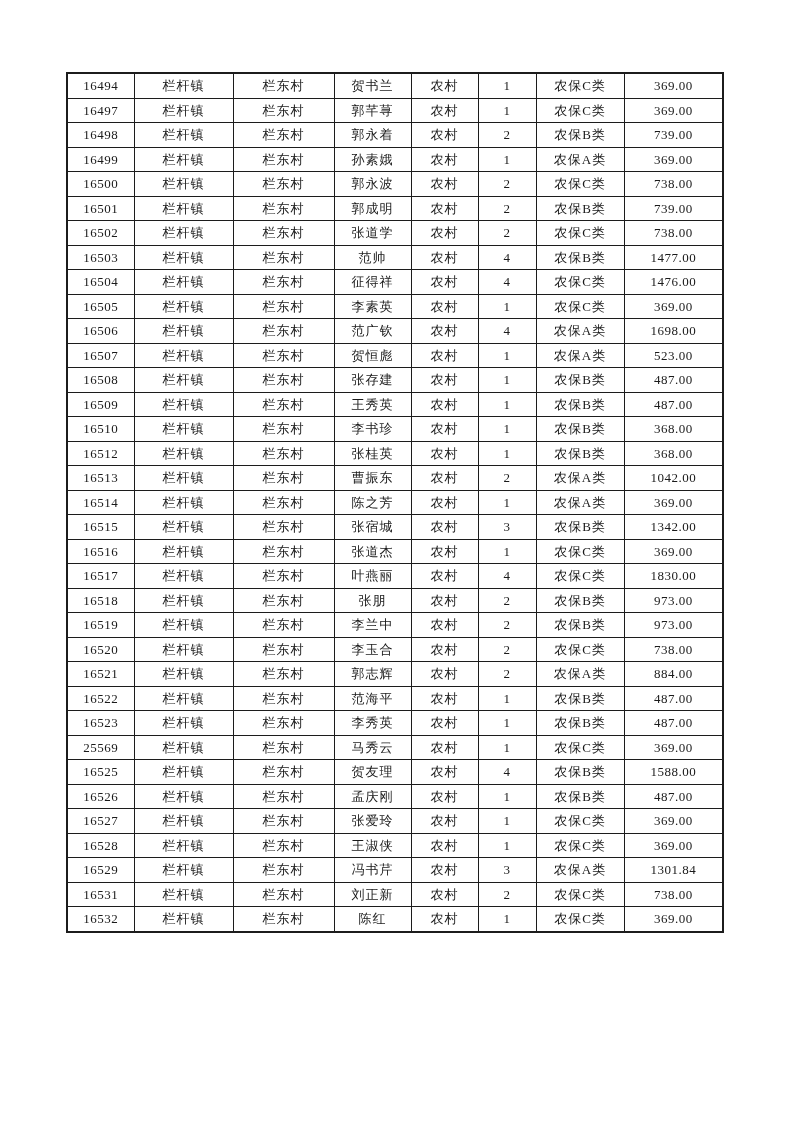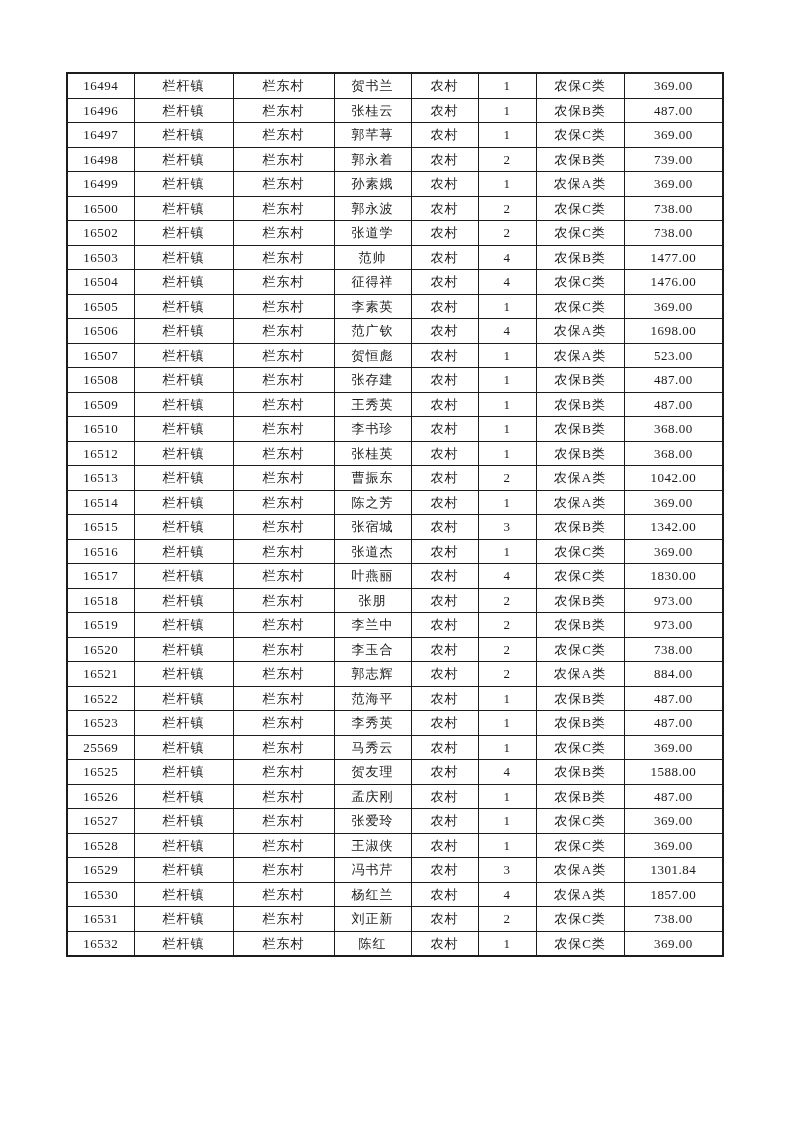--- a/index.html
+++ b/index.html
@@ -73,348 +73,338 @@
           <td class="num">16494</td>
           <td class="cjk">栏杆镇</td>
           <td class="cjk">栏东村</td>
           <td class="cjk">贺书兰</td>
           <td class="cjk">农村</td>
           <td class="num">1</td>
           <td class="cjk">农保C类</td>
           <td class="num">369.00</td>
         </tr>
         <tr>
-          <td class="num">16496</td>
-          <td class="cjk">栏杆镇</td>
-          <td class="cjk">栏东村</td>
-          <td class="cjk">张桂云</td>
+          <td class="num">16497</td>
+          <td class="cjk">栏杆镇</td>
+          <td class="cjk">栏东村</td>
+          <td class="cjk">郭芊荨</td>
+          <td class="cjk">农村</td>
+          <td class="num">1</td>
+          <td class="cjk">农保C类</td>
+          <td class="num">369.00</td>
+        </tr>
+        <tr>
+          <td class="num">16498</td>
+          <td class="cjk">栏杆镇</td>
+          <td class="cjk">栏东村</td>
+          <td class="cjk">郭永着</td>
+          <td class="cjk">农村</td>
+          <td class="num">2</td>
+          <td class="cjk">农保B类</td>
+          <td class="num">739.00</td>
+        </tr>
+        <tr>
+          <td class="num">16499</td>
+          <td class="cjk">栏杆镇</td>
+          <td class="cjk">栏东村</td>
+          <td class="cjk">孙素娥</td>
+          <td class="cjk">农村</td>
+          <td class="num">1</td>
+          <td class="cjk">农保A类</td>
+          <td class="num">369.00</td>
+        </tr>
+        <tr>
+          <td class="num">16500</td>
+          <td class="cjk">栏杆镇</td>
+          <td class="cjk">栏东村</td>
+          <td class="cjk">郭永波</td>
+          <td class="cjk">农村</td>
+          <td class="num">2</td>
+          <td class="cjk">农保C类</td>
+          <td class="num">738.00</td>
+        </tr>
+        <tr>
+          <td class="num">16501</td>
+          <td class="cjk">栏杆镇</td>
+          <td class="cjk">栏东村</td>
+          <td class="cjk">郭成明</td>
+          <td class="cjk">农村</td>
+          <td class="num">2</td>
+          <td class="cjk">农保B类</td>
+          <td class="num">739.00</td>
+        </tr>
+        <tr>
+          <td class="num">16502</td>
+          <td class="cjk">栏杆镇</td>
+          <td class="cjk">栏东村</td>
+          <td class="cjk">张道学</td>
+          <td class="cjk">农村</td>
+          <td class="num">2</td>
+          <td class="cjk">农保C类</td>
+          <td class="num">738.00</td>
+        </tr>
+        <tr>
+          <td class="num">16503</td>
+          <td class="cjk">栏杆镇</td>
+          <td class="cjk">栏东村</td>
+          <td class="cjk">范帅</td>
+          <td class="cjk">农村</td>
+          <td class="num">4</td>
+          <td class="cjk">农保B类</td>
+          <td class="num">1477.00</td>
+        </tr>
+        <tr>
+          <td class="num">16504</td>
+          <td class="cjk">栏杆镇</td>
+          <td class="cjk">栏东村</td>
+          <td class="cjk">征得祥</td>
+          <td class="cjk">农村</td>
+          <td class="num">4</td>
+          <td class="cjk">农保C类</td>
+          <td class="num">1476.00</td>
+        </tr>
+        <tr>
+          <td class="num">16505</td>
+          <td class="cjk">栏杆镇</td>
+          <td class="cjk">栏东村</td>
+          <td class="cjk">李素英</td>
+          <td class="cjk">农村</td>
+          <td class="num">1</td>
+          <td class="cjk">农保C类</td>
+          <td class="num">369.00</td>
+        </tr>
+        <tr>
+          <td class="num">16506</td>
+          <td class="cjk">栏杆镇</td>
+          <td class="cjk">栏东村</td>
+          <td class="cjk">范广钦</td>
+          <td class="cjk">农村</td>
+          <td class="num">4</td>
+          <td class="cjk">农保A类</td>
+          <td class="num">1698.00</td>
+        </tr>
+        <tr>
+          <td class="num">16507</td>
+          <td class="cjk">栏杆镇</td>
+          <td class="cjk">栏东村</td>
+          <td class="cjk">贺恒彪</td>
+          <td class="cjk">农村</td>
+          <td class="num">1</td>
+          <td class="cjk">农保A类</td>
+          <td class="num">523.00</td>
+        </tr>
+        <tr>
+          <td class="num">16508</td>
+          <td class="cjk">栏杆镇</td>
+          <td class="cjk">栏东村</td>
+          <td class="cjk">张存建</td>
           <td class="cjk">农村</td>
           <td class="num">1</td>
           <td class="cjk">农保B类</td>
           <td class="num">487.00</td>
         </tr>
         <tr>
-          <td class="num">16497</td>
-          <td class="cjk">栏杆镇</td>
-          <td class="cjk">栏东村</td>
-          <td class="cjk">郭芊荨</td>
-          <td class="cjk">农村</td>
-          <td class="num">1</td>
-          <td class="cjk">农保C类</td>
-          <td class="num">369.00</td>
-        </tr>
-        <tr>
-          <td class="num">16498</td>
-          <td class="cjk">栏杆镇</td>
-          <td class="cjk">栏东村</td>
-          <td class="cjk">郭永着</td>
-          <td class="cjk">农村</td>
-          <td class="num">2</td>
-          <td class="cjk">农保B类</td>
-          <td class="num">739.00</td>
-        </tr>
-        <tr>
-          <td class="num">16499</td>
-          <td class="cjk">栏杆镇</td>
-          <td class="cjk">栏东村</td>
-          <td class="cjk">孙素娥</td>
-          <td class="cjk">农村</td>
-          <td class="num">1</td>
-          <td class="cjk">农保A类</td>
-          <td class="num">369.00</td>
-        </tr>
-        <tr>
-          <td class="num">16500</td>
-          <td class="cjk">栏杆镇</td>
-          <td class="cjk">栏东村</td>
-          <td class="cjk">郭永波</td>
+          <td class="num">16509</td>
+          <td class="cjk">栏杆镇</td>
+          <td class="cjk">栏东村</td>
+          <td class="cjk">王秀英</td>
+          <td class="cjk">农村</td>
+          <td class="num">1</td>
+          <td class="cjk">农保B类</td>
+          <td class="num">487.00</td>
+        </tr>
+        <tr>
+          <td class="num">16510</td>
+          <td class="cjk">栏杆镇</td>
+          <td class="cjk">栏东村</td>
+          <td class="cjk">李书珍</td>
+          <td class="cjk">农村</td>
+          <td class="num">1</td>
+          <td class="cjk">农保B类</td>
+          <td class="num">368.00</td>
+        </tr>
+        <tr>
+          <td class="num">16512</td>
+          <td class="cjk">栏杆镇</td>
+          <td class="cjk">栏东村</td>
+          <td class="cjk">张桂英</td>
+          <td class="cjk">农村</td>
+          <td class="num">1</td>
+          <td class="cjk">农保B类</td>
+          <td class="num">368.00</td>
+        </tr>
+        <tr>
+          <td class="num">16513</td>
+          <td class="cjk">栏杆镇</td>
+          <td class="cjk">栏东村</td>
+          <td class="cjk">曹振东</td>
+          <td class="cjk">农村</td>
+          <td class="num">2</td>
+          <td class="cjk">农保A类</td>
+          <td class="num">1042.00</td>
+        </tr>
+        <tr>
+          <td class="num">16514</td>
+          <td class="cjk">栏杆镇</td>
+          <td class="cjk">栏东村</td>
+          <td class="cjk">陈之芳</td>
+          <td class="cjk">农村</td>
+          <td class="num">1</td>
+          <td class="cjk">农保A类</td>
+          <td class="num">369.00</td>
+        </tr>
+        <tr>
+          <td class="num">16515</td>
+          <td class="cjk">栏杆镇</td>
+          <td class="cjk">栏东村</td>
+          <td class="cjk">张宿城</td>
+          <td class="cjk">农村</td>
+          <td class="num">3</td>
+          <td class="cjk">农保B类</td>
+          <td class="num">1342.00</td>
+        </tr>
+        <tr>
+          <td class="num">16516</td>
+          <td class="cjk">栏杆镇</td>
+          <td class="cjk">栏东村</td>
+          <td class="cjk">张道杰</td>
+          <td class="cjk">农村</td>
+          <td class="num">1</td>
+          <td class="cjk">农保C类</td>
+          <td class="num">369.00</td>
+        </tr>
+        <tr>
+          <td class="num">16517</td>
+          <td class="cjk">栏杆镇</td>
+          <td class="cjk">栏东村</td>
+          <td class="cjk">叶燕丽</td>
+          <td class="cjk">农村</td>
+          <td class="num">4</td>
+          <td class="cjk">农保C类</td>
+          <td class="num">1830.00</td>
+        </tr>
+        <tr>
+          <td class="num">16518</td>
+          <td class="cjk">栏杆镇</td>
+          <td class="cjk">栏东村</td>
+          <td class="cjk">张朋</td>
+          <td class="cjk">农村</td>
+          <td class="num">2</td>
+          <td class="cjk">农保B类</td>
+          <td class="num">973.00</td>
+        </tr>
+        <tr>
+          <td class="num">16519</td>
+          <td class="cjk">栏杆镇</td>
+          <td class="cjk">栏东村</td>
+          <td class="cjk">李兰中</td>
+          <td class="cjk">农村</td>
+          <td class="num">2</td>
+          <td class="cjk">农保B类</td>
+          <td class="num">973.00</td>
+        </tr>
+        <tr>
+          <td class="num">16520</td>
+          <td class="cjk">栏杆镇</td>
+          <td class="cjk">栏东村</td>
+          <td class="cjk">李玉合</td>
           <td class="cjk">农村</td>
           <td class="num">2</td>
           <td class="cjk">农保C类</td>
           <td class="num">738.00</td>
         </tr>
         <tr>
-          <td class="num">16502</td>
-          <td class="cjk">栏杆镇</td>
-          <td class="cjk">栏东村</td>
-          <td class="cjk">张道学</td>
-          <td class="cjk">农村</td>
-          <td class="num">2</td>
-          <td class="cjk">农保C类</td>
-          <td class="num">738.00</td>
-        </tr>
-        <tr>
-          <td class="num">16503</td>
-          <td class="cjk">栏杆镇</td>
-          <td class="cjk">栏东村</td>
-          <td class="cjk">范帅</td>
+          <td class="num">16521</td>
+          <td class="cjk">栏杆镇</td>
+          <td class="cjk">栏东村</td>
+          <td class="cjk">郭志辉</td>
+          <td class="cjk">农村</td>
+          <td class="num">2</td>
+          <td class="cjk">农保A类</td>
+          <td class="num">884.00</td>
+        </tr>
+        <tr>
+          <td class="num">16522</td>
+          <td class="cjk">栏杆镇</td>
+          <td class="cjk">栏东村</td>
+          <td class="cjk">范海平</td>
+          <td class="cjk">农村</td>
+          <td class="num">1</td>
+          <td class="cjk">农保B类</td>
+          <td class="num">487.00</td>
+        </tr>
+        <tr>
+          <td class="num">16523</td>
+          <td class="cjk">栏杆镇</td>
+          <td class="cjk">栏东村</td>
+          <td class="cjk">李秀英</td>
+          <td class="cjk">农村</td>
+          <td class="num">1</td>
+          <td class="cjk">农保B类</td>
+          <td class="num">487.00</td>
+        </tr>
+        <tr>
+          <td class="num">25569</td>
+          <td class="cjk">栏杆镇</td>
+          <td class="cjk">栏东村</td>
+          <td class="cjk">马秀云</td>
+          <td class="cjk">农村</td>
+          <td class="num">1</td>
+          <td class="cjk">农保C类</td>
+          <td class="num">369.00</td>
+        </tr>
+        <tr>
+          <td class="num">16525</td>
+          <td class="cjk">栏杆镇</td>
+          <td class="cjk">栏东村</td>
+          <td class="cjk">贺友理</td>
           <td class="cjk">农村</td>
           <td class="num">4</td>
           <td class="cjk">农保B类</td>
-          <td class="num">1477.00</td>
-        </tr>
-        <tr>
-          <td class="num">16504</td>
-          <td class="cjk">栏杆镇</td>
-          <td class="cjk">栏东村</td>
-          <td class="cjk">征得祥</td>
-          <td class="cjk">农村</td>
-          <td class="num">4</td>
-          <td class="cjk">农保C类</td>
-          <td class="num">1476.00</td>
-        </tr>
-        <tr>
-          <td class="num">16505</td>
-          <td class="cjk">栏杆镇</td>
-          <td class="cjk">栏东村</td>
-          <td class="cjk">李素英</td>
-          <td class="cjk">农村</td>
-          <td class="num">1</td>
-          <td class="cjk">农保C类</td>
-          <td class="num">369.00</td>
-        </tr>
-        <tr>
-          <td class="num">16506</td>
-          <td class="cjk">栏杆镇</td>
-          <td class="cjk">栏东村</td>
-          <td class="cjk">范广钦</td>
-          <td class="cjk">农村</td>
-          <td class="num">4</td>
-          <td class="cjk">农保A类</td>
-          <td class="num">1698.00</td>
-        </tr>
-        <tr>
-          <td class="num">16507</td>
-          <td class="cjk">栏杆镇</td>
-          <td class="cjk">栏东村</td>
-          <td class="cjk">贺恒彪</td>
-          <td class="cjk">农村</td>
-          <td class="num">1</td>
-          <td class="cjk">农保A类</td>
-          <td class="num">523.00</td>
-        </tr>
-        <tr>
-          <td class="num">16508</td>
-          <td class="cjk">栏杆镇</td>
-          <td class="cjk">栏东村</td>
-          <td class="cjk">张存建</td>
+          <td class="num">1588.00</td>
+        </tr>
+        <tr>
+          <td class="num">16526</td>
+          <td class="cjk">栏杆镇</td>
+          <td class="cjk">栏东村</td>
+          <td class="cjk">孟庆刚</td>
           <td class="cjk">农村</td>
           <td class="num">1</td>
           <td class="cjk">农保B类</td>
           <td class="num">487.00</td>
         </tr>
         <tr>
-          <td class="num">16509</td>
-          <td class="cjk">栏杆镇</td>
-          <td class="cjk">栏东村</td>
-          <td class="cjk">王秀英</td>
-          <td class="cjk">农村</td>
-          <td class="num">1</td>
-          <td class="cjk">农保B类</td>
-          <td class="num">487.00</td>
-        </tr>
-        <tr>
-          <td class="num">16510</td>
-          <td class="cjk">栏杆镇</td>
-          <td class="cjk">栏东村</td>
-          <td class="cjk">李书珍</td>
-          <td class="cjk">农村</td>
-          <td class="num">1</td>
-          <td class="cjk">农保B类</td>
-          <td class="num">368.00</td>
-        </tr>
-        <tr>
-          <td class="num">16512</td>
-          <td class="cjk">栏杆镇</td>
-          <td class="cjk">栏东村</td>
-          <td class="cjk">张桂英</td>
-          <td class="cjk">农村</td>
-          <td class="num">1</td>
-          <td class="cjk">农保B类</td>
-          <td class="num">368.00</td>
-        </tr>
-        <tr>
-          <td class="num">16513</td>
-          <td class="cjk">栏杆镇</td>
-          <td class="cjk">栏东村</td>
-          <td class="cjk">曹振东</td>
-          <td class="cjk">农村</td>
-          <td class="num">2</td>
-          <td class="cjk">农保A类</td>
-          <td class="num">1042.00</td>
-        </tr>
-        <tr>
-          <td class="num">16514</td>
-          <td class="cjk">栏杆镇</td>
-          <td class="cjk">栏东村</td>
-          <td class="cjk">陈之芳</td>
-          <td class="cjk">农村</td>
-          <td class="num">1</td>
-          <td class="cjk">农保A类</td>
-          <td class="num">369.00</td>
-        </tr>
-        <tr>
-          <td class="num">16515</td>
-          <td class="cjk">栏杆镇</td>
-          <td class="cjk">栏东村</td>
-          <td class="cjk">张宿城</td>
+          <td class="num">16527</td>
+          <td class="cjk">栏杆镇</td>
+          <td class="cjk">栏东村</td>
+          <td class="cjk">张爱玲</td>
+          <td class="cjk">农村</td>
+          <td class="num">1</td>
+          <td class="cjk">农保C类</td>
+          <td class="num">369.00</td>
+        </tr>
+        <tr>
+          <td class="num">16528</td>
+          <td class="cjk">栏杆镇</td>
+          <td class="cjk">栏东村</td>
+          <td class="cjk">王淑侠</td>
+          <td class="cjk">农村</td>
+          <td class="num">1</td>
+          <td class="cjk">农保C类</td>
+          <td class="num">369.00</td>
+        </tr>
+        <tr>
+          <td class="num">16529</td>
+          <td class="cjk">栏杆镇</td>
+          <td class="cjk">栏东村</td>
+          <td class="cjk">冯书芹</td>
           <td class="cjk">农村</td>
           <td class="num">3</td>
-          <td class="cjk">农保B类</td>
-          <td class="num">1342.00</td>
-        </tr>
-        <tr>
-          <td class="num">16516</td>
-          <td class="cjk">栏杆镇</td>
-          <td class="cjk">栏东村</td>
-          <td class="cjk">张道杰</td>
-          <td class="cjk">农村</td>
-          <td class="num">1</td>
-          <td class="cjk">农保C类</td>
-          <td class="num">369.00</td>
-        </tr>
-        <tr>
-          <td class="num">16517</td>
-          <td class="cjk">栏杆镇</td>
-          <td class="cjk">栏东村</td>
-          <td class="cjk">叶燕丽</td>
-          <td class="cjk">农村</td>
-          <td class="num">4</td>
-          <td class="cjk">农保C类</td>
-          <td class="num">1830.00</td>
-        </tr>
-        <tr>
-          <td class="num">16518</td>
-          <td class="cjk">栏杆镇</td>
-          <td class="cjk">栏东村</td>
-          <td class="cjk">张朋</td>
-          <td class="cjk">农村</td>
-          <td class="num">2</td>
-          <td class="cjk">农保B类</td>
-          <td class="num">973.00</td>
-        </tr>
-        <tr>
-          <td class="num">16519</td>
-          <td class="cjk">栏杆镇</td>
-          <td class="cjk">栏东村</td>
-          <td class="cjk">李兰中</td>
-          <td class="cjk">农村</td>
-          <td class="num">2</td>
-          <td class="cjk">农保B类</td>
-          <td class="num">973.00</td>
-        </tr>
-        <tr>
-          <td class="num">16520</td>
-          <td class="cjk">栏杆镇</td>
-          <td class="cjk">栏东村</td>
-          <td class="cjk">李玉合</td>
-          <td class="cjk">农村</td>
-          <td class="num">2</td>
-          <td class="cjk">农保C类</td>
-          <td class="num">738.00</td>
-        </tr>
-        <tr>
-          <td class="num">16521</td>
-          <td class="cjk">栏杆镇</td>
-          <td class="cjk">栏东村</td>
-          <td class="cjk">郭志辉</td>
-          <td class="cjk">农村</td>
-          <td class="num">2</td>
-          <td class="cjk">农保A类</td>
-          <td class="num">884.00</td>
-        </tr>
-        <tr>
-          <td class="num">16522</td>
-          <td class="cjk">栏杆镇</td>
-          <td class="cjk">栏东村</td>
-          <td class="cjk">范海平</td>
-          <td class="cjk">农村</td>
-          <td class="num">1</td>
-          <td class="cjk">农保B类</td>
-          <td class="num">487.00</td>
-        </tr>
-        <tr>
-          <td class="num">16523</td>
-          <td class="cjk">栏杆镇</td>
-          <td class="cjk">栏东村</td>
-          <td class="cjk">李秀英</td>
-          <td class="cjk">农村</td>
-          <td class="num">1</td>
-          <td class="cjk">农保B类</td>
-          <td class="num">487.00</td>
-        </tr>
-        <tr>
-          <td class="num">25569</td>
-          <td class="cjk">栏杆镇</td>
-          <td class="cjk">栏东村</td>
-          <td class="cjk">马秀云</td>
-          <td class="cjk">农村</td>
-          <td class="num">1</td>
-          <td class="cjk">农保C类</td>
-          <td class="num">369.00</td>
-        </tr>
-        <tr>
-          <td class="num">16525</td>
-          <td class="cjk">栏杆镇</td>
-          <td class="cjk">栏东村</td>
-          <td class="cjk">贺友理</td>
-          <td class="cjk">农村</td>
-          <td class="num">4</td>
-          <td class="cjk">农保B类</td>
-          <td class="num">1588.00</td>
-        </tr>
-        <tr>
-          <td class="num">16526</td>
-          <td class="cjk">栏杆镇</td>
-          <td class="cjk">栏东村</td>
-          <td class="cjk">孟庆刚</td>
-          <td class="cjk">农村</td>
-          <td class="num">1</td>
-          <td class="cjk">农保B类</td>
-          <td class="num">487.00</td>
-        </tr>
-        <tr>
-          <td class="num">16527</td>
-          <td class="cjk">栏杆镇</td>
-          <td class="cjk">栏东村</td>
-          <td class="cjk">张爱玲</td>
-          <td class="cjk">农村</td>
-          <td class="num">1</td>
-          <td class="cjk">农保C类</td>
-          <td class="num">369.00</td>
-        </tr>
-        <tr>
-          <td class="num">16528</td>
-          <td class="cjk">栏杆镇</td>
-          <td class="cjk">栏东村</td>
-          <td class="cjk">王淑侠</td>
-          <td class="cjk">农村</td>
-          <td class="num">1</td>
-          <td class="cjk">农保C类</td>
-          <td class="num">369.00</td>
-        </tr>
-        <tr>
-          <td class="num">16529</td>
-          <td class="cjk">栏杆镇</td>
-          <td class="cjk">栏东村</td>
-          <td class="cjk">冯书芹</td>
-          <td class="cjk">农村</td>
-          <td class="num">3</td>
           <td class="cjk">农保A类</td>
           <td class="num">1301.84</td>
-        </tr>
-        <tr>
-          <td class="num">16530</td>
-          <td class="cjk">栏杆镇</td>
-          <td class="cjk">栏东村</td>
-          <td class="cjk">杨红兰</td>
-          <td class="cjk">农村</td>
-          <td class="num">4</td>
-          <td class="cjk">农保A类</td>
-          <td class="num">1857.00</td>
         </tr>
         <tr>
           <td class="num">16531</td>
           <td class="cjk">栏杆镇</td>
           <td class="cjk">栏东村</td>
           <td class="cjk">刘正新</td>
           <td class="cjk">农村</td>
           <td class="num">2</td>
           <td class="cjk">农保C类</td>
           <td class="num">738.00</td>

